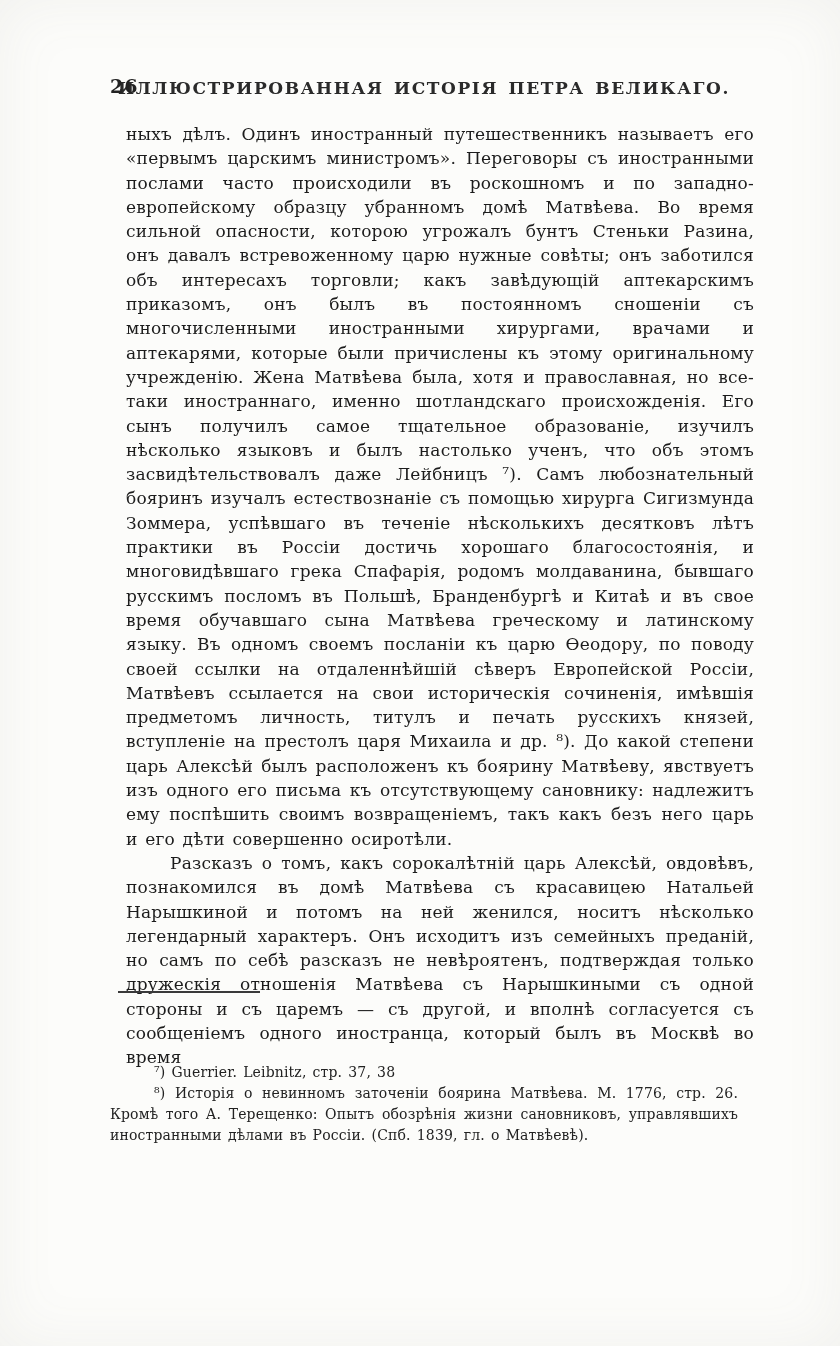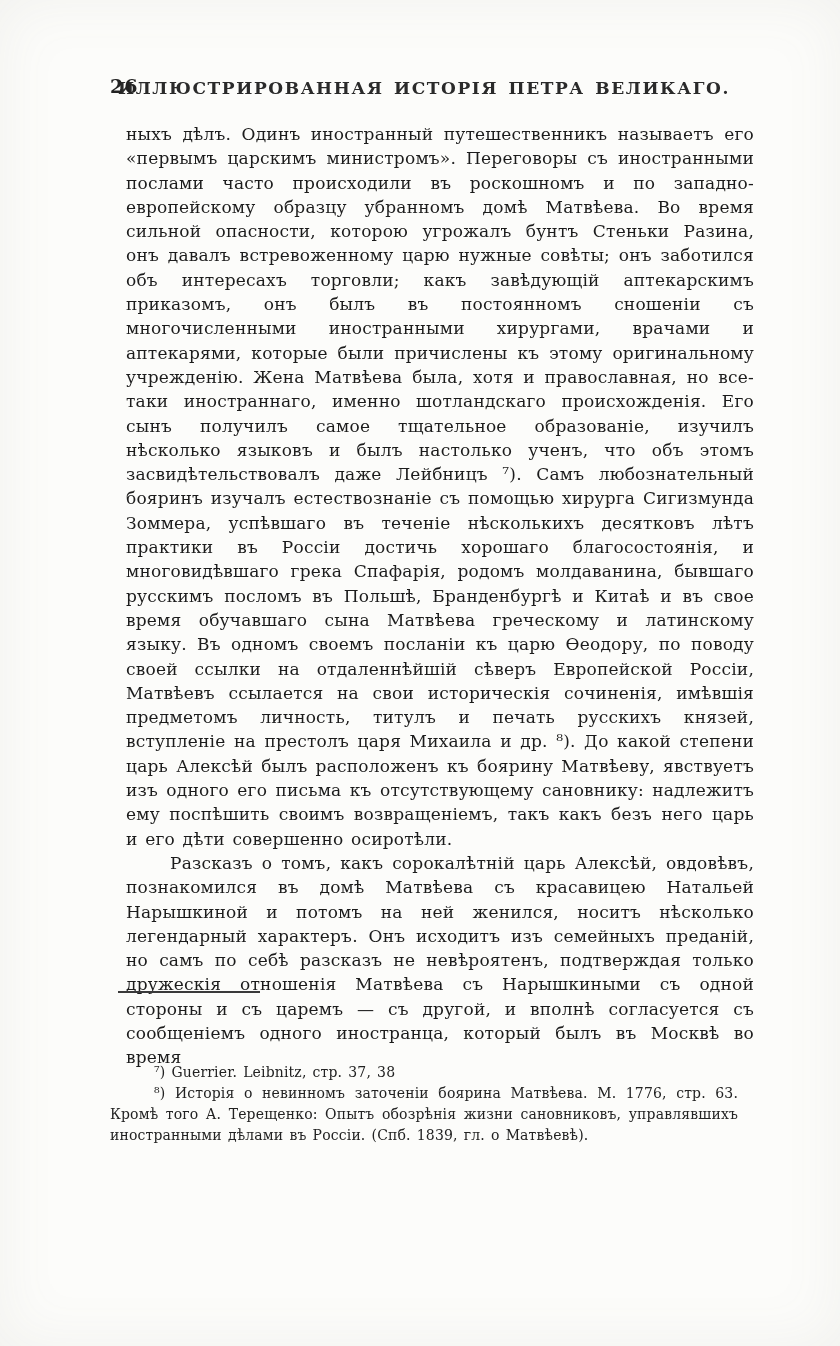--- a/index.html
+++ b/index.html
@@ -98,16 +98,16 @@
 
   <div class="body-text">
     <p class="para">ныхъ дѣлъ. Одинъ иностранный путешественникъ называетъ его «первымъ царскимъ министромъ». Переговоры съ иностранными послами часто происходили въ роскошномъ и по западно-европейскому образцу убранномъ домѣ Матвѣева. Во время сильной опасности, которою угрожалъ бунтъ Стеньки Разина, онъ давалъ встревоженному царю нужные совѣты; онъ заботился объ интересахъ торговли; какъ завѣдующій аптекарскимъ приказомъ, онъ былъ въ постоянномъ сношеніи съ многочисленными иностранными хирургами, врачами и аптекарями, которые были причислены къ этому оригинальному учрежденію. Жена Матвѣева была, хотя и православная, но все-таки иностраннаго, именно шотландскаго происхожденія. Его сынъ получилъ самое тщательное образованіе, изучилъ нѣсколько языковъ и былъ настолько ученъ, что объ этомъ засвидѣтельствовалъ даже Лейбницъ ⁷). Самъ любознательный бояринъ изучалъ естествознаніе съ помощью хирурга Сигизмунда Зоммера, успѣвшаго въ теченіе нѣсколькихъ десятковъ лѣтъ практики въ Россіи достичь хорошаго благосостоянія, и многовидѣвшаго грека Спафарія, родомъ молдаванина, бывшаго русскимъ посломъ въ Польшѣ, Бранденбургѣ и Китаѣ и въ свое время обучавшаго сына Матвѣева греческому и латинскому языку. Въ одномъ своемъ посланіи къ царю Ѳеодору, по поводу своей ссылки на отдаленнѣйшій сѣверъ Европейской Россіи, Матвѣевъ ссылается на свои историческія сочиненія, имѣвшія предметомъ личность, титулъ и печать русскихъ князей, вступленіе на престолъ царя Михаила и др. ⁸). До какой степени царь Алексѣй былъ расположенъ къ боярину Матвѣеву, явствуетъ изъ одного его письма къ отсутствующему сановнику: надлежитъ ему поспѣшить своимъ возвращеніемъ, такъ какъ безъ него царь и его дѣти совершенно осиротѣли.</p>
     <p class="para indented">Разсказъ о томъ, какъ сорокалѣтній царь Алексѣй, овдовѣвъ, познакомился въ домѣ Матвѣева съ красавицею Натальей Нарышкиной и потомъ на ней женился, носитъ нѣсколько легендарный характеръ. Онъ исходитъ изъ семейныхъ преданій, но самъ по себѣ разсказъ не невѣроятенъ, подтверждая только дружескія отношенія Матвѣева съ Нарышкиными съ одной стороны и съ царемъ — съ другой, и вполнѣ согласуется съ сообщеніемъ одного иностранца, который былъ въ Москвѣ во время</p>
   </div>
 
   <div class="footnote-rule"></div>
 
   <div class="footnotes">
     <p class="footnote">⁷) Guerrier. Leibnitz, стр. 37, 38</p>
-    <p class="footnote">⁸) Исторія о невинномъ заточеніи боярина Матвѣева. М. 1776, стр. 63. Кромѣ того А. Терещенко: Опытъ обозрѣнія жизни сановниковъ, управлявшихъ иностранными дѣлами въ Россіи. (Спб. 1839, гл. о Матвѣевѣ).</p>
+    <p class="footnote">⁸) Исторія о невинномъ заточеніи боярина Матвѣева. М. 1776, стр. 26. Кромѣ того А. Терещенко: Опытъ обозрѣнія жизни сановниковъ, управлявшихъ иностранными дѣлами въ Россіи. (Спб. 1839, гл. о Матвѣевѣ).</p>
   </div>
 
 </div>
 
 </body></html>

